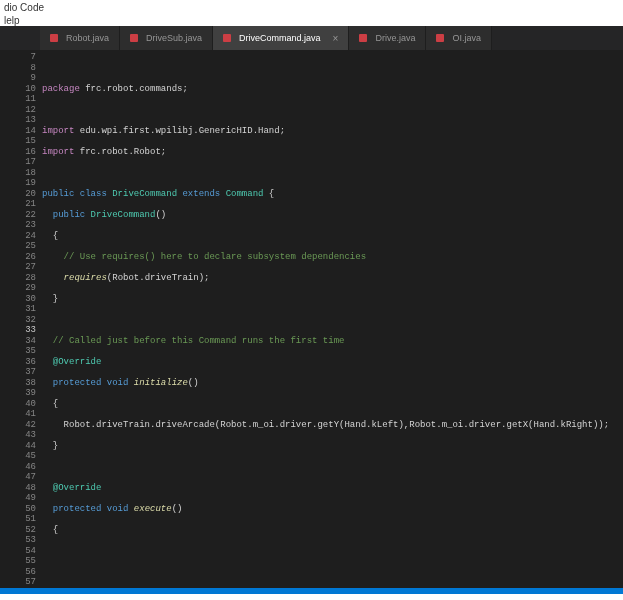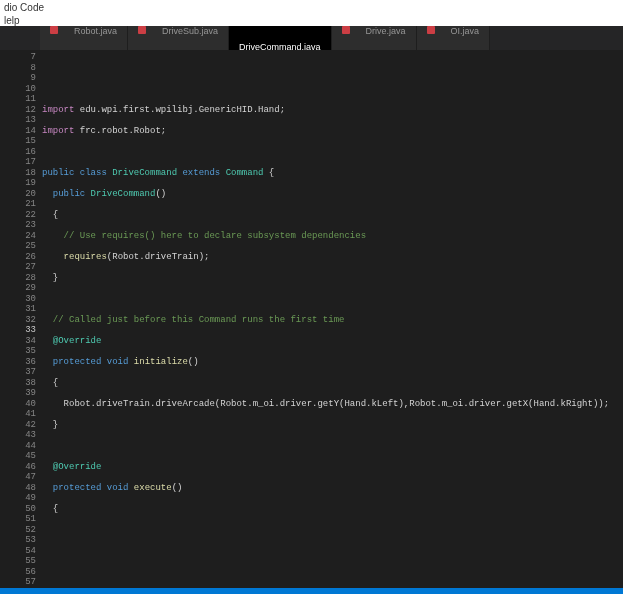--- a/index.html
+++ b/index.html
@@ -33,32 +33,31 @@
     .tabs {
       display: flex;
       background: #252526;
       height: 24px;
       padding-left: 40px;
       font-size: 9px;
       align-items: stretch;
     }
     .tab {
       display: flex;
-      align-items: flex-start;
+      align-items: center;
       padding: 0 10px;
       color: #969696;
       background: #2d2d2d;
       border-right: 1px solid #1e1e1e;
       cursor: pointer;
-      gap: 16px;
+      gap: 8px;
     }
     .tab.active {
-      background: #000000;
+      background: #404040;
       color: #ffffff;
-      flex-direction: column;
     }
     .tab-icon {
       width: 8px;
       height: 8px;
       background: #cc3e44;
       border-radius: 1px;
       display: inline-block;
     }
     .tab-icon.j { background: #cc3e44; }
     .tab-close {
@@ -94,21 +93,21 @@
       line-height: 10.5px;
       padding-top: 2px;
       color: #d4d4d4;
       white-space: pre;
       position: relative;
     }
     .line { height: 10.5px; }
     .k { color: #c586c0; }
     .t { color: #4ec9b0; }
     .c { color: #6a9955; }
-    .f { color: #dcdcaa; }
+    .f { color: #dcdcaa; font-style: italic; }
     .m { color: #569cd6; }
     .a { color: #4ec9b0; }
     .status-bar {
       height: 6px;
       background: #0078d4;
     }
   </style>
 </head>
 <body>
 
@@ -194,20 +193,21 @@
         <div>51</div>
         <div>52</div>
         <div>53</div>
         <div>54</div>
         <div>55</div>
         <div>56</div>
         <div>57</div>
       </div>
     <div class="code">
 <div class="line"><span></span></div>
+<div class="line"><span class="k">package</span><span> frc.robot.commands;</span></div>
 <div class="line"><span></span></div>
 <div class="line"><span class="k">import</span><span> edu.wpi.first.wpilibj.GenericHID.Hand;</span></div>
 <div class="line"><span class="k">import</span><span> frc.robot.Robot;</span></div>
 <div class="line"><span></span></div>
 <div class="line"><span class="m">public class </span><span class="t">DriveCommand</span><span class="m"> extends </span><span class="t">Command</span><span> {</span></div>
 <div class="line"><span class="m">  public </span><span class="t">DriveCommand</span><span>()</span></div>
 <div class="line"><span>  {</span></div>
 <div class="line"><span class="c">    // Use requires() here to declare subsystem dependencies</span></div>
 <div class="line"><span>    </span><span class="f">requires</span><span>(Robot.driveTrain);</span></div>
 <div class="line"><span>  }</span></div>

